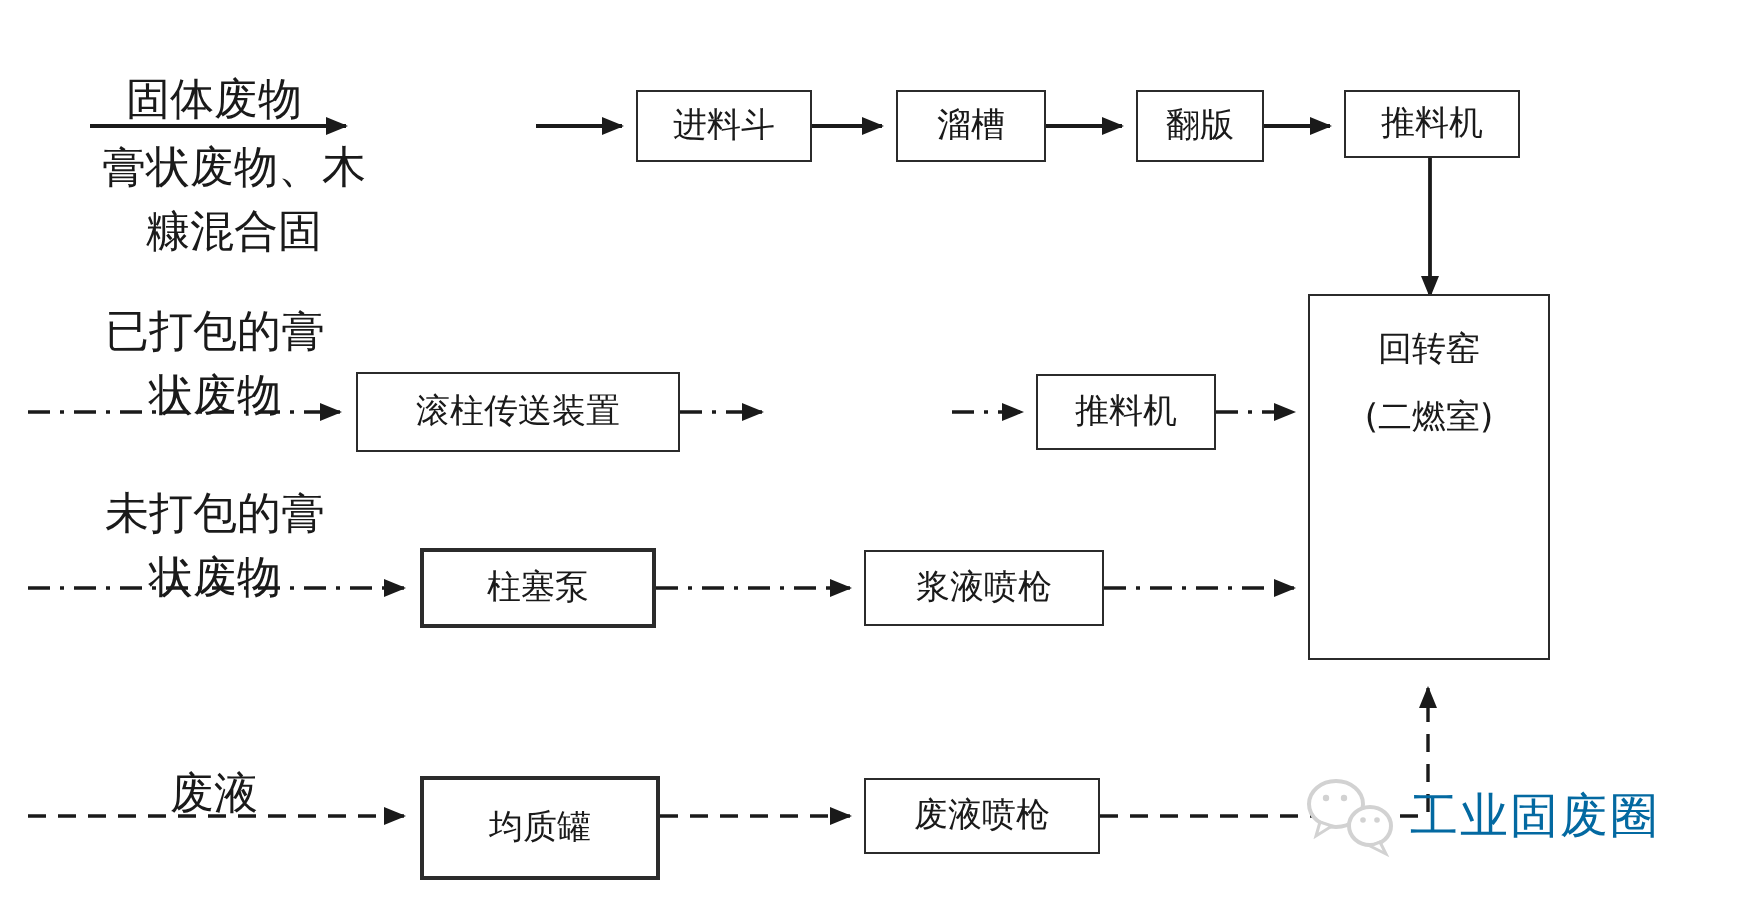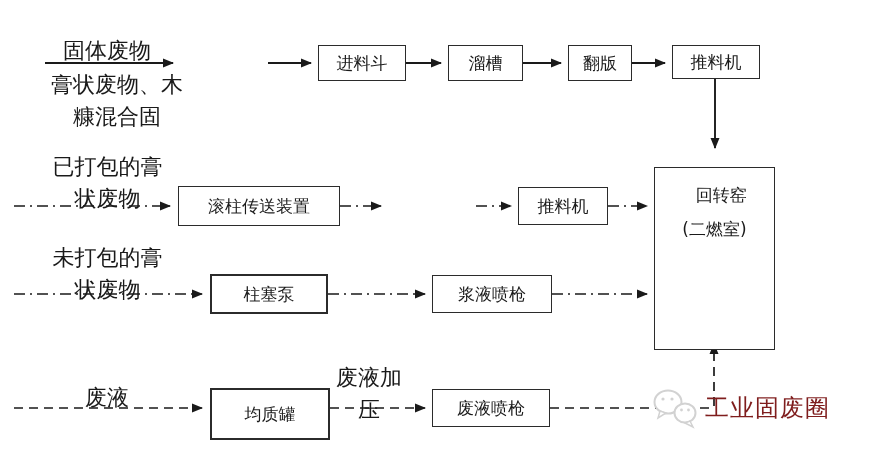--- a/index.html
+++ b/index.html
@@ -17,21 +17,21 @@
     box-sizing:border-box;
   }
   .node.thick{border-width:2.2px;}
   .node.kiln{align-items:flex-start;padding-top:10px;line-height:2.0;}
   .lbl{
     position:absolute;color:#1a1a1a;font-size:22px;text-align:center;
     white-space:pre-line;line-height:1.45;
   }
   .watermark{
     position:absolute;left:648px;top:386px;height:44px;display:flex;
-    align-items:center;gap:3px;color:#7f1d1d;font-size:24px;letter-spacing:1px;
+    align-items:center;gap:3px;color:#0369a1;font-size:24px;letter-spacing:1px;
   }
 </style>
 </head>
 <body>
 
 <div class="canvas">
 
   <svg class="wires" xmlns="http://www.w3.org/2000/svg">
     <defs>
       <marker id="arr" markerUnits="userSpaceOnUse" markerWidth="12" markerHeight="10" refX="10" refY="5" orient="auto">
@@ -62,32 +62,30 @@
   </svg>
 
   <div class="lbl" style="left:56px;top:35px;width:102px;">固体废物</div>
   <div class="lbl" style="left:42px;top:69px;width:150px;">膏状废物、木
 糠混合固</div>
   <div class="lbl" style="left:50px;top:151px;width:115px;">已打包的膏
 状废物</div>
   <div class="lbl" style="left:50px;top:242px;width:115px;">未打包的膏
 状废物</div>
   <div class="lbl" style="left:82px;top:382px;width:50px;">废液</div>
-  <div class="lbl" style="left:334px;top:362px;width:70px;">废液加
-压</div>
 
   <div class="node" style="left:318px;top:45px;width:88px;height:36px;">进料斗</div>
   <div class="node" style="left:448px;top:45px;width:75px;height:36px;">溜槽</div>
   <div class="node" style="left:568px;top:45px;width:64px;height:36px;">翻版</div>
   <div class="node" style="left:672px;top:45px;width:88px;height:34px;">推料机</div>
 
   <div class="node" style="left:178px;top:186px;width:162px;height:40px;">滚柱传送装置</div>
   <div class="node" style="left:518px;top:187px;width:90px;height:38px;">推料机</div>
 
-  <div class="node kiln" style="left:654px;top:167px;width:121px;height:183px;text-align:right;">回转窑
+  <div class="node kiln" style="left:654px;top:147px;width:121px;height:183px;">回转窑
 (二燃室)</div>
 
   <div class="node thick" style="left:210px;top:274px;width:118px;height:40px;">柱塞泵</div>
   <div class="node" style="left:432px;top:275px;width:120px;height:38px;">浆液喷枪</div>
 
   <div class="node thick" style="left:210px;top:388px;width:120px;height:52px;">均质罐</div>
   <div class="node" style="left:432px;top:389px;width:118px;height:38px;">废液喷枪</div>
 
   <div class="watermark">
     <svg width="54" height="42" viewBox="0 0 54 42" xmlns="http://www.w3.org/2000/svg">

